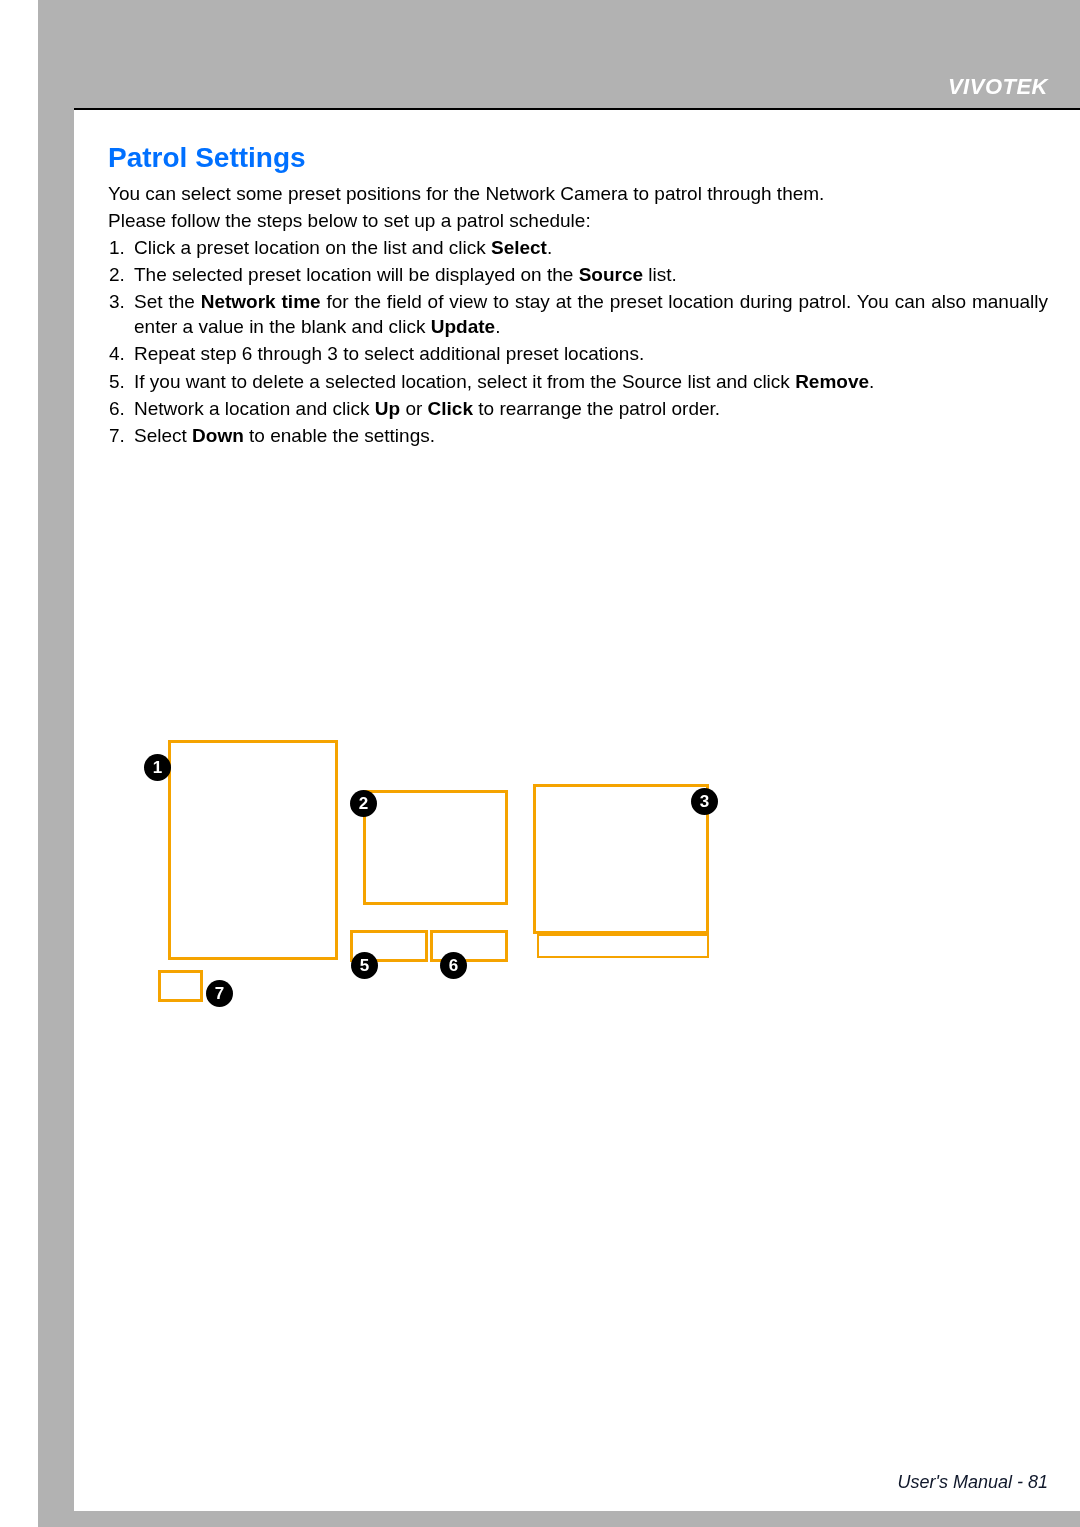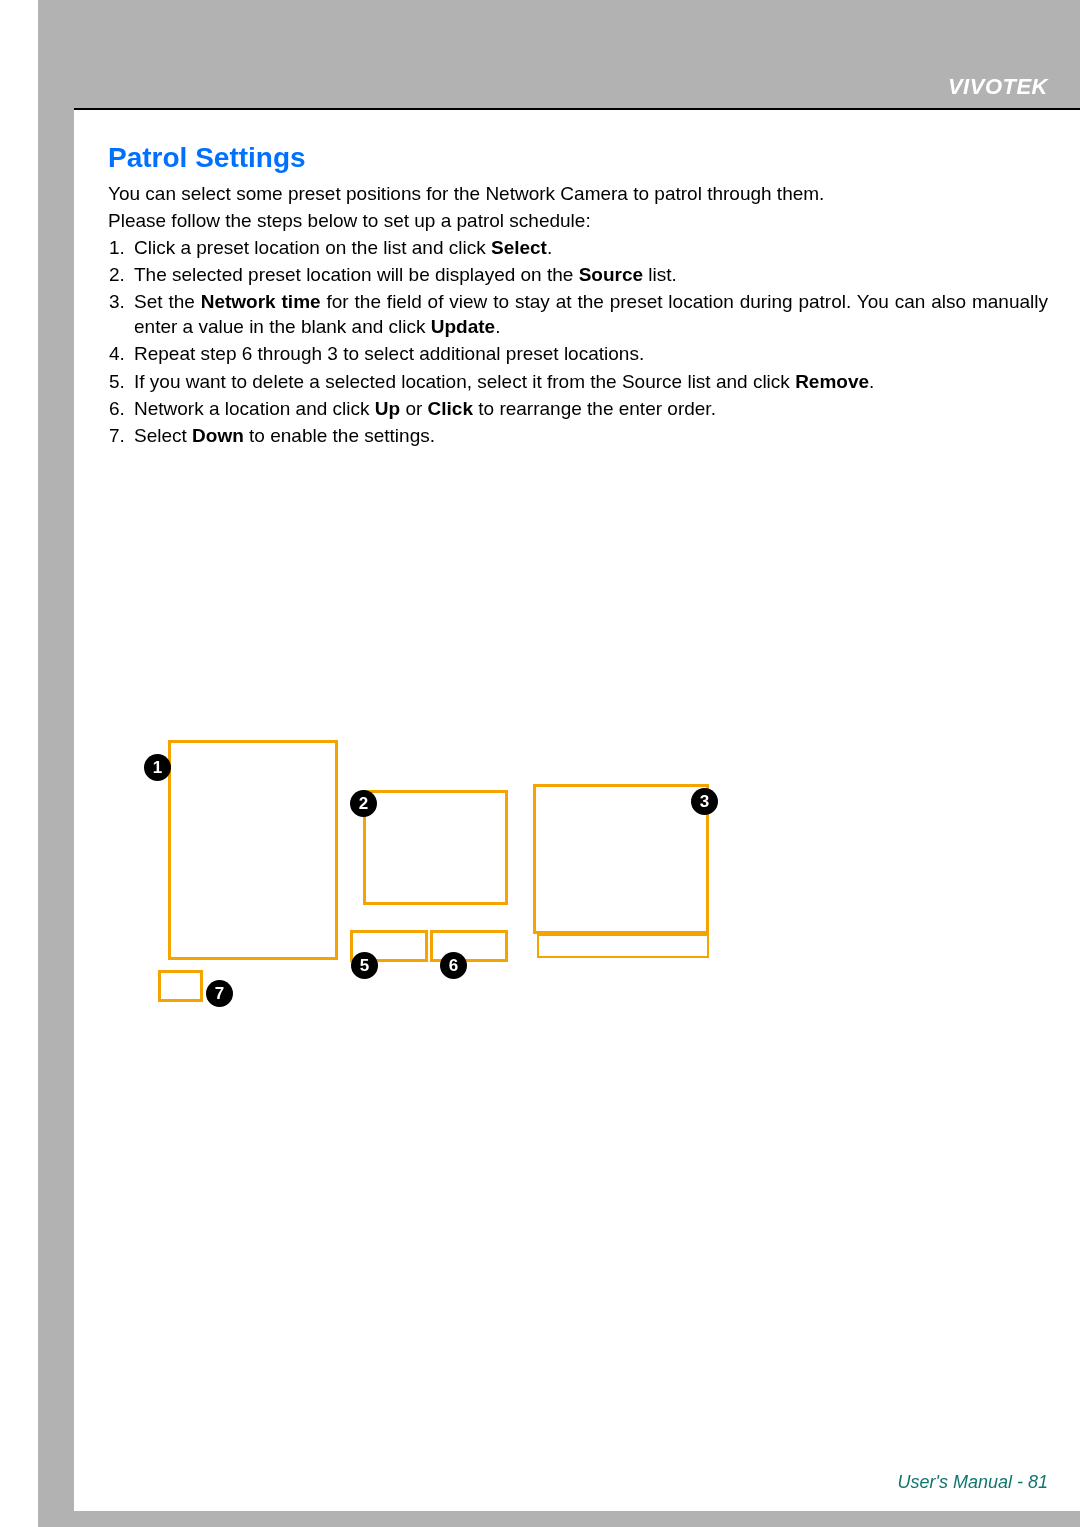--- a/index.html
+++ b/index.html
@@ -123,21 +123,21 @@
   .c3 { left: 583px; top: 48px; }
   .c5 { left: 243px; top: 212px; }
   .c6 { left: 332px; top: 212px; }
   .c7 { left: 98px;  top: 240px; }
 
   .footer {
     position: absolute;
     right: 34px;
     bottom: 18px;
     font-style: italic;
-    color: #0f766e;
+    color: #0f172a;
     font-size: 18px;
   }
 </style>
 </head>
 <body>
 
 <div class="page-outer">
   <div class="page-inner">
     <div class="header-bar">
       <div class="brand">VIVOTEK</div>
@@ -157,21 +157,21 @@
         <li>
           <span>Set the </span><span class="b">Network time</span><span> for the field of view to stay at the preset location during patrol. You can also manually enter a value in the blank and click </span><span class="b">Update</span><span>.</span>
         </li>
         <li>
           <span>Repeat step 6 through 3 to select additional preset locations.</span>
         </li>
         <li>
           <span>If you want to delete a selected location, select it from the Source list and click </span><span class="b">Remove</span><span>.</span>
         </li>
         <li>
-          <span>Network a location and click </span><span class="b">Up</span><span> or </span><span class="b">Click</span><span> to rearrange the enter order.</span>
+          <span>Network a location and click </span><span class="b">Up</span><span> or </span><span class="b">Click</span><span> to rearrange the patrol order.</span>
         </li>
         <li>
           <span>Select </span><span class="b">Down</span><span> to enable the settings.</span>
         </li>
       </ol>
     </div>
 
     <div class="diagram">
       <div class="oline b1"></div>
       <div class="oline b2"></div>

